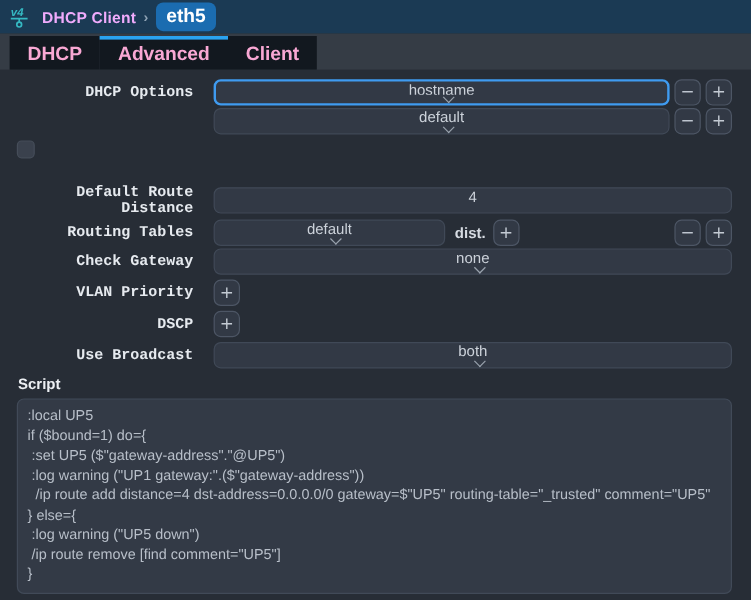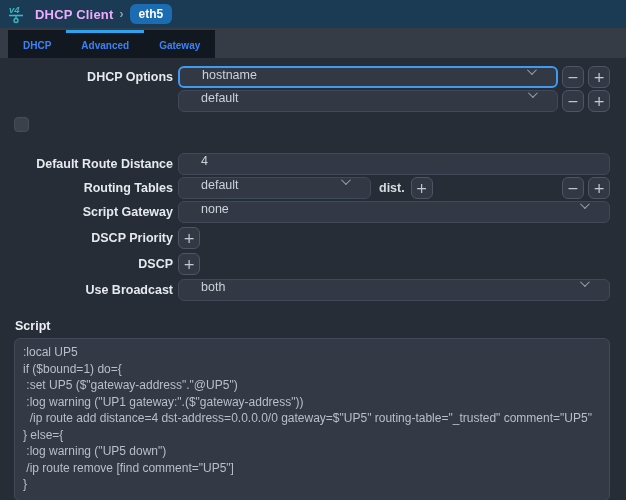--- a/index.html
+++ b/index.html
@@ -15,53 +15,53 @@
   
   .header {
     height:28px; background:#1b3a54;
     display:flex; align-items:center; gap:7px;
     padding:0 10px 0 8px;
   }
   .header .app-icon { width:20px; height:20px; flex:0 0 auto; }
   .header .title { font-weight:700; font-size:13px; color:#f0abfc; letter-spacing:.2px; }
   .header .crumb-sep { color:#8fa3b5; font-size:12px; font-weight:700; margin:0 -1px; }
   .badge {
-    background:#1b6cb0; color:#ffffff; font-weight:700; font-size:12px;
+    background:#1b6cb0; color:#ffffff; font-weight:700; font-size:16px;
     padding:2.5px 9px; border-radius:6px; line-height:1.2;
   }
 
   
   .tabstrip {
     height:30px; background:#353c45;
     display:flex; align-items:flex-end; padding-left:8px;
   }
   .tab {
-    background:#12181f; color:#3b82f6; font-weight:700; font-size:10px;
+    background:#12181f; color:#f9a8d4; font-weight:700; font-size:16px;
     height:28px; display:flex; align-items:center;
     padding:0 15px; border-top:3px solid transparent; cursor:pointer;
   }
   .tab.active { border-top:3px solid #2aa3f0;text-align:center; }
 
   
   .content { padding:8px 16px 0 14px; }
   .row {
     display:flex; align-items:center; margin-bottom:2px; min-height:22px;
   }
   .row.gap-after { margin-bottom:20px; }
   .row.small-gap { margin-bottom:4px; }
   .lbl {
-    width:164px; flex:0 0 auto; text-align:right; padding-right:5px;
-    font-weight:600; color:#e6eaef; font-size:12.5px;
+    width:164px; flex:0 0 auto; text-align:right; padding-right:17px;
+    font-weight:600; color:#e6eaef; font-size:12.5px;font-family:Liberation Mono, monospace;
   }
   .ctl { flex:1; display:flex; align-items:center; gap:4px; min-width:0; }
 
   .input, .select {
     background:#323945; border:1px solid #404957; border-radius:6px;
     height:22px; color:#ccd2da; font-size:12.5px;
-    display:flex; padding:0 22px;
+    display:flex; align-items:center; padding:0 8px;flex-direction:column;
   }
   .input { width:100%; }
   .select { justify-content:space-between; cursor:pointer; }
   .select.full { width:100%; }
   .select.flex1 { flex:1; }
   .select.focused { border:2px solid #3f9bf0; }
   .chev {
     width:7px; height:7px; flex:0 0 auto; margin-left:8px;
     border-right:1.6px solid #9aa3ae; border-bottom:1.6px solid #9aa3ae;
     transform:rotate(45deg) translateY(-2px);
@@ -79,21 +79,21 @@
 
   .checkbox {
     width:15px; height:15px; background:#3a414d; border:1px solid #454d59;
     border-radius:4px; cursor:pointer;
   }
 
   .dist-lbl { color:#d6dbe2; font-weight:600; margin:0 2px 0 4px; }
 
   .script-label {
     font-weight:700; color:#eceff3; font-size:12.5px;
-    margin:18px 0 5px 1px;
+    margin:6px 0 5px 1px;
   }
   .script-area {
     width:100%; height:163px; display:block;
     background:#333a46; border:1px solid #414a58; border-radius:6px;
     color:#b8bfc9; font-family:"Liberation Sans", sans-serif;
     font-size:12px; line-height:16.5px; padding:5px 8px;
     resize:none; white-space:pre; overflow:auto; outline:none;
   }
 </style>
 </head>
@@ -109,21 +109,21 @@
     </svg>
   </span>
   <span class="title">DHCP Client</span>
   <span class="crumb-sep">›</span>
   <span class="badge">eth5</span>
 </div>
 
 <div class="tabstrip">
   <div class="tab">DHCP</div>
   <div class="tab active">Advanced</div>
-  <div class="tab">Gateway</div>
+  <div class="tab">Client</div>
 </div>
 
 <div class="content">
 
   <div class="row">
     <div class="lbl">DHCP Options</div>
     <div class="ctl">
       <div class="select flex1 focused">
         <span class="sel-val">hostname</span>
         <span class="chev"></span>
@@ -167,31 +167,31 @@
       </div>
       <span class="dist-lbl">dist.</span>
       <div class="sq-btn">+</div>
       <div class="spacer"></div>
       <div class="sq-btn">−</div>
       <div class="sq-btn">+</div>
     </div>
   </div>
 
   <div class="row small-gap">
-    <div class="lbl">Script Gateway</div>
+    <div class="lbl">Check Gateway</div>
     <div class="ctl">
       <div class="select full">
         <span class="sel-val">none</span>
         <span class="chev"></span>
       </div>
     </div>
   </div>
 
   <div class="row small-gap">
-    <div class="lbl">DSCP Priority</div>
+    <div class="lbl">VLAN Priority</div>
     <div class="ctl">
       <div class="sq-btn">+</div>
     </div>
   </div>
 
   <div class="row small-gap">
     <div class="lbl">DSCP</div>
     <div class="ctl">
       <div class="sq-btn">+</div>
     </div>

